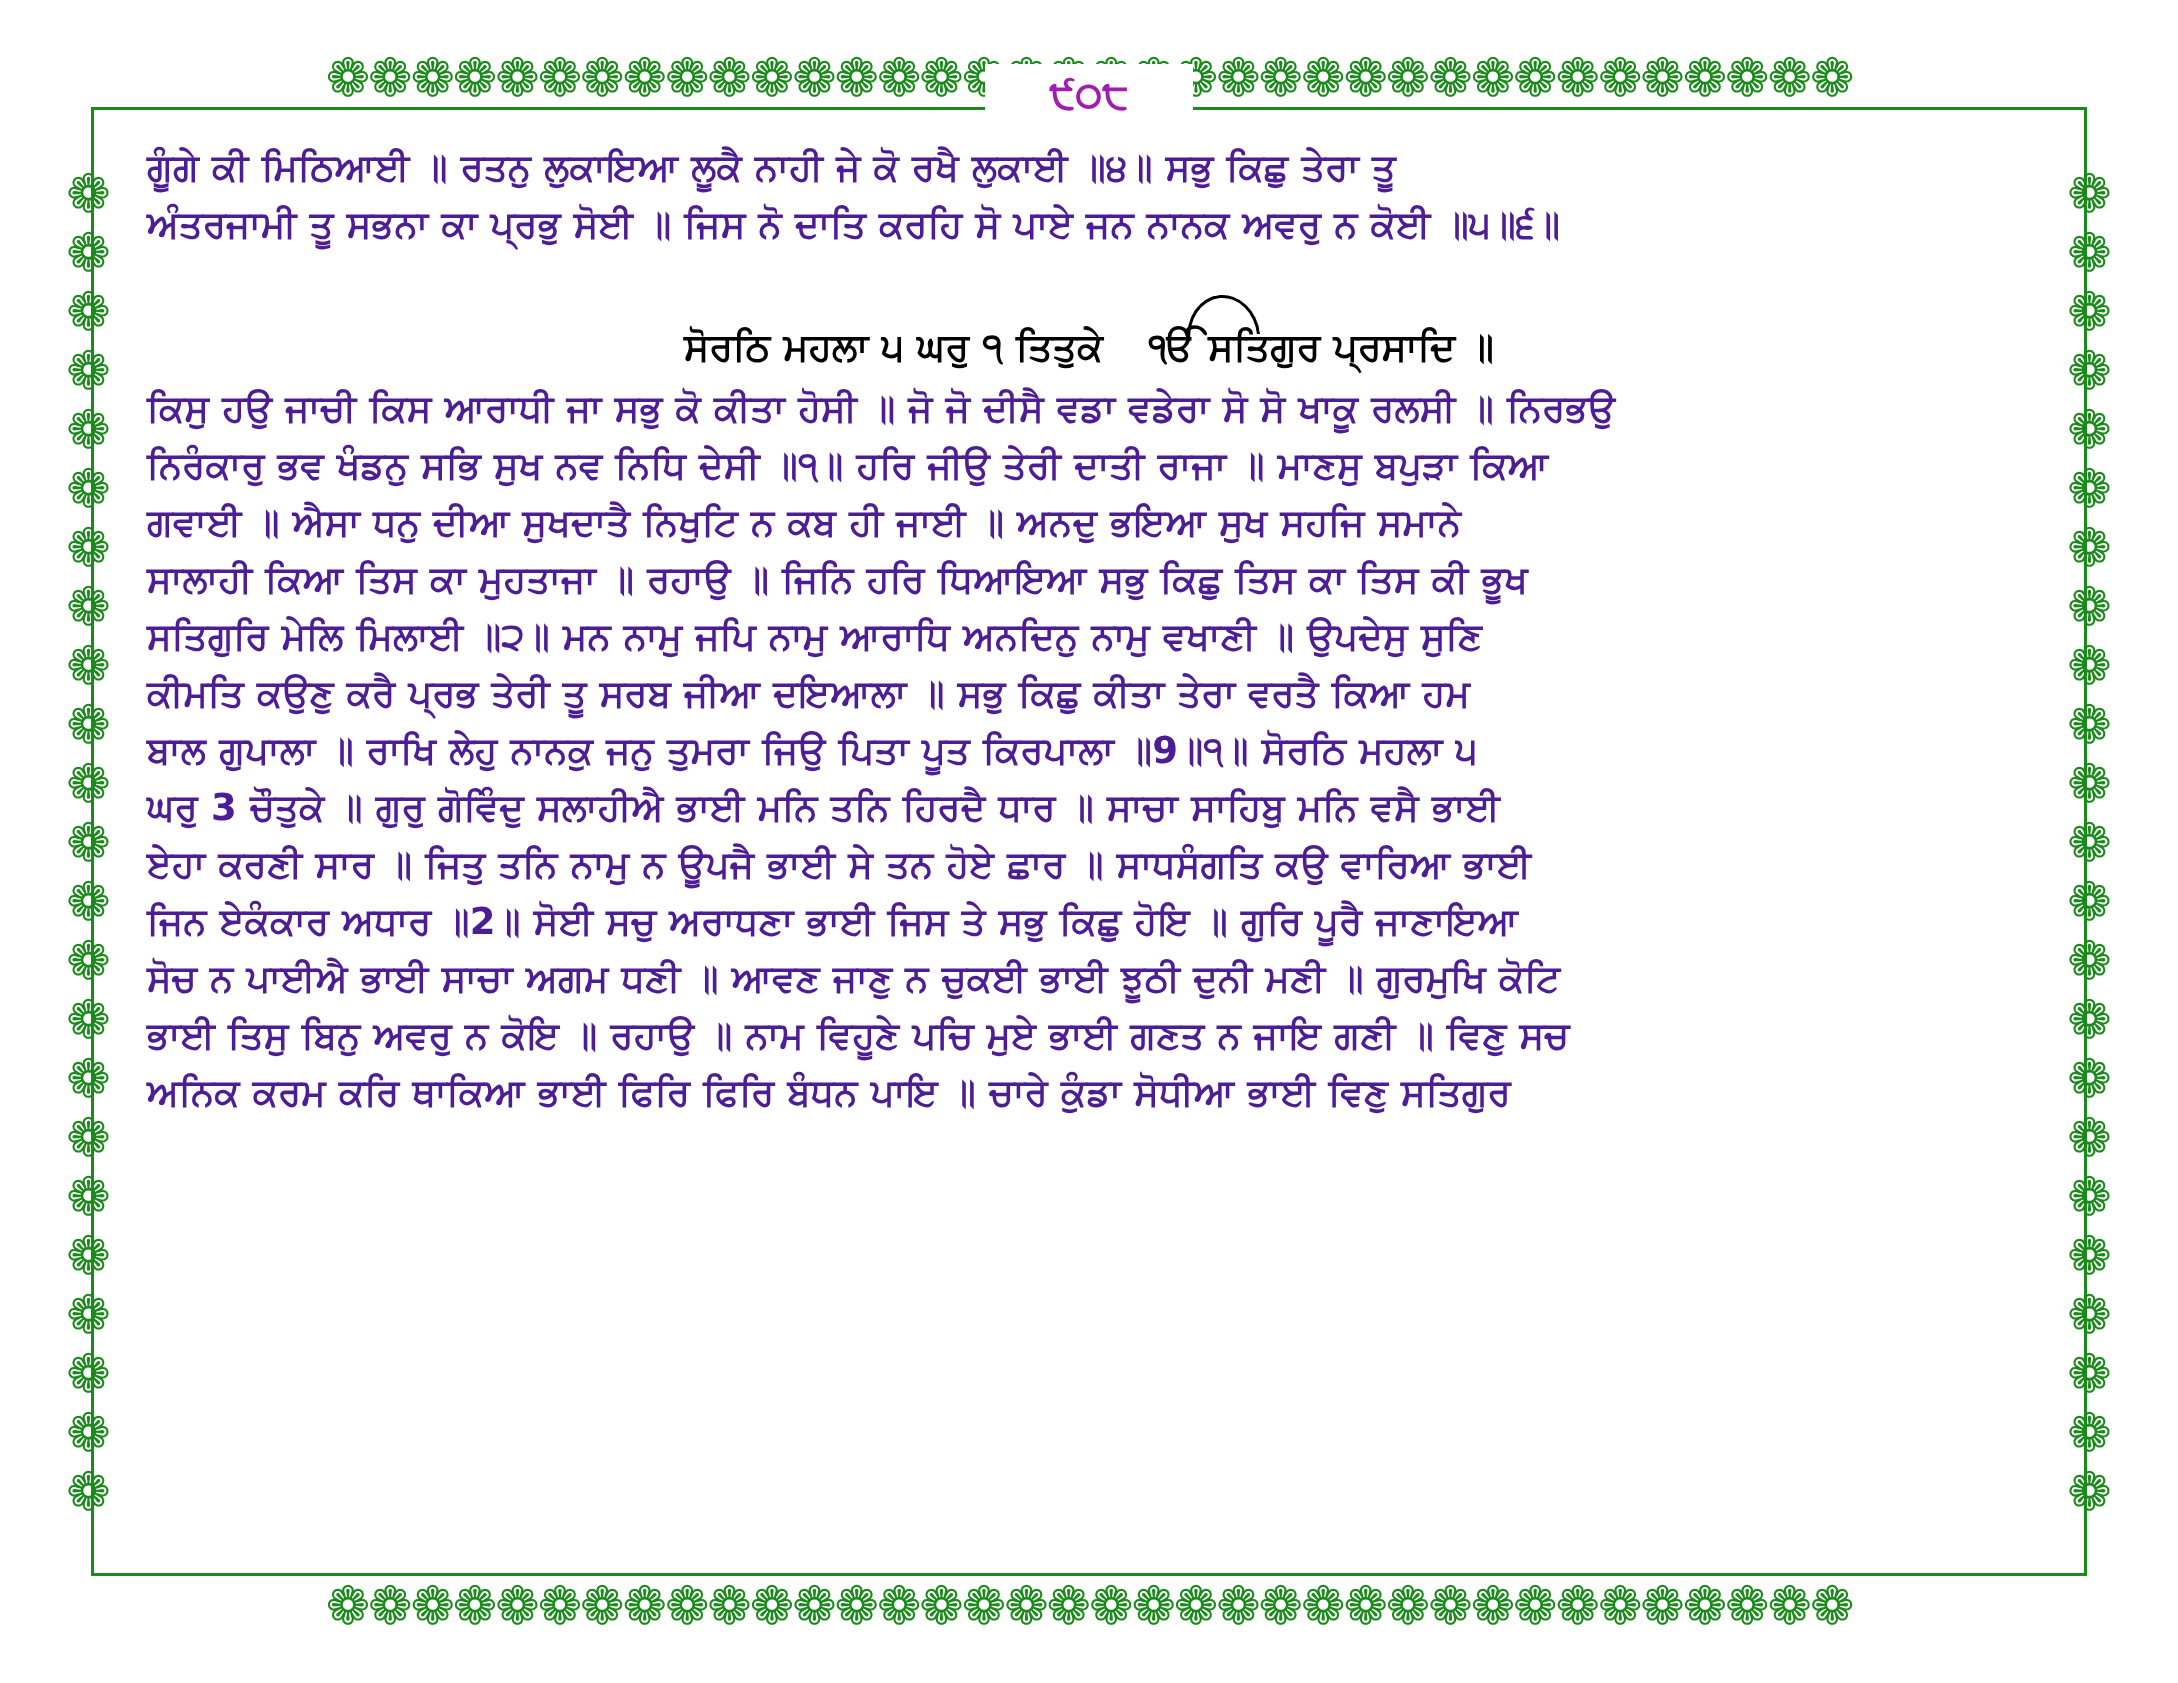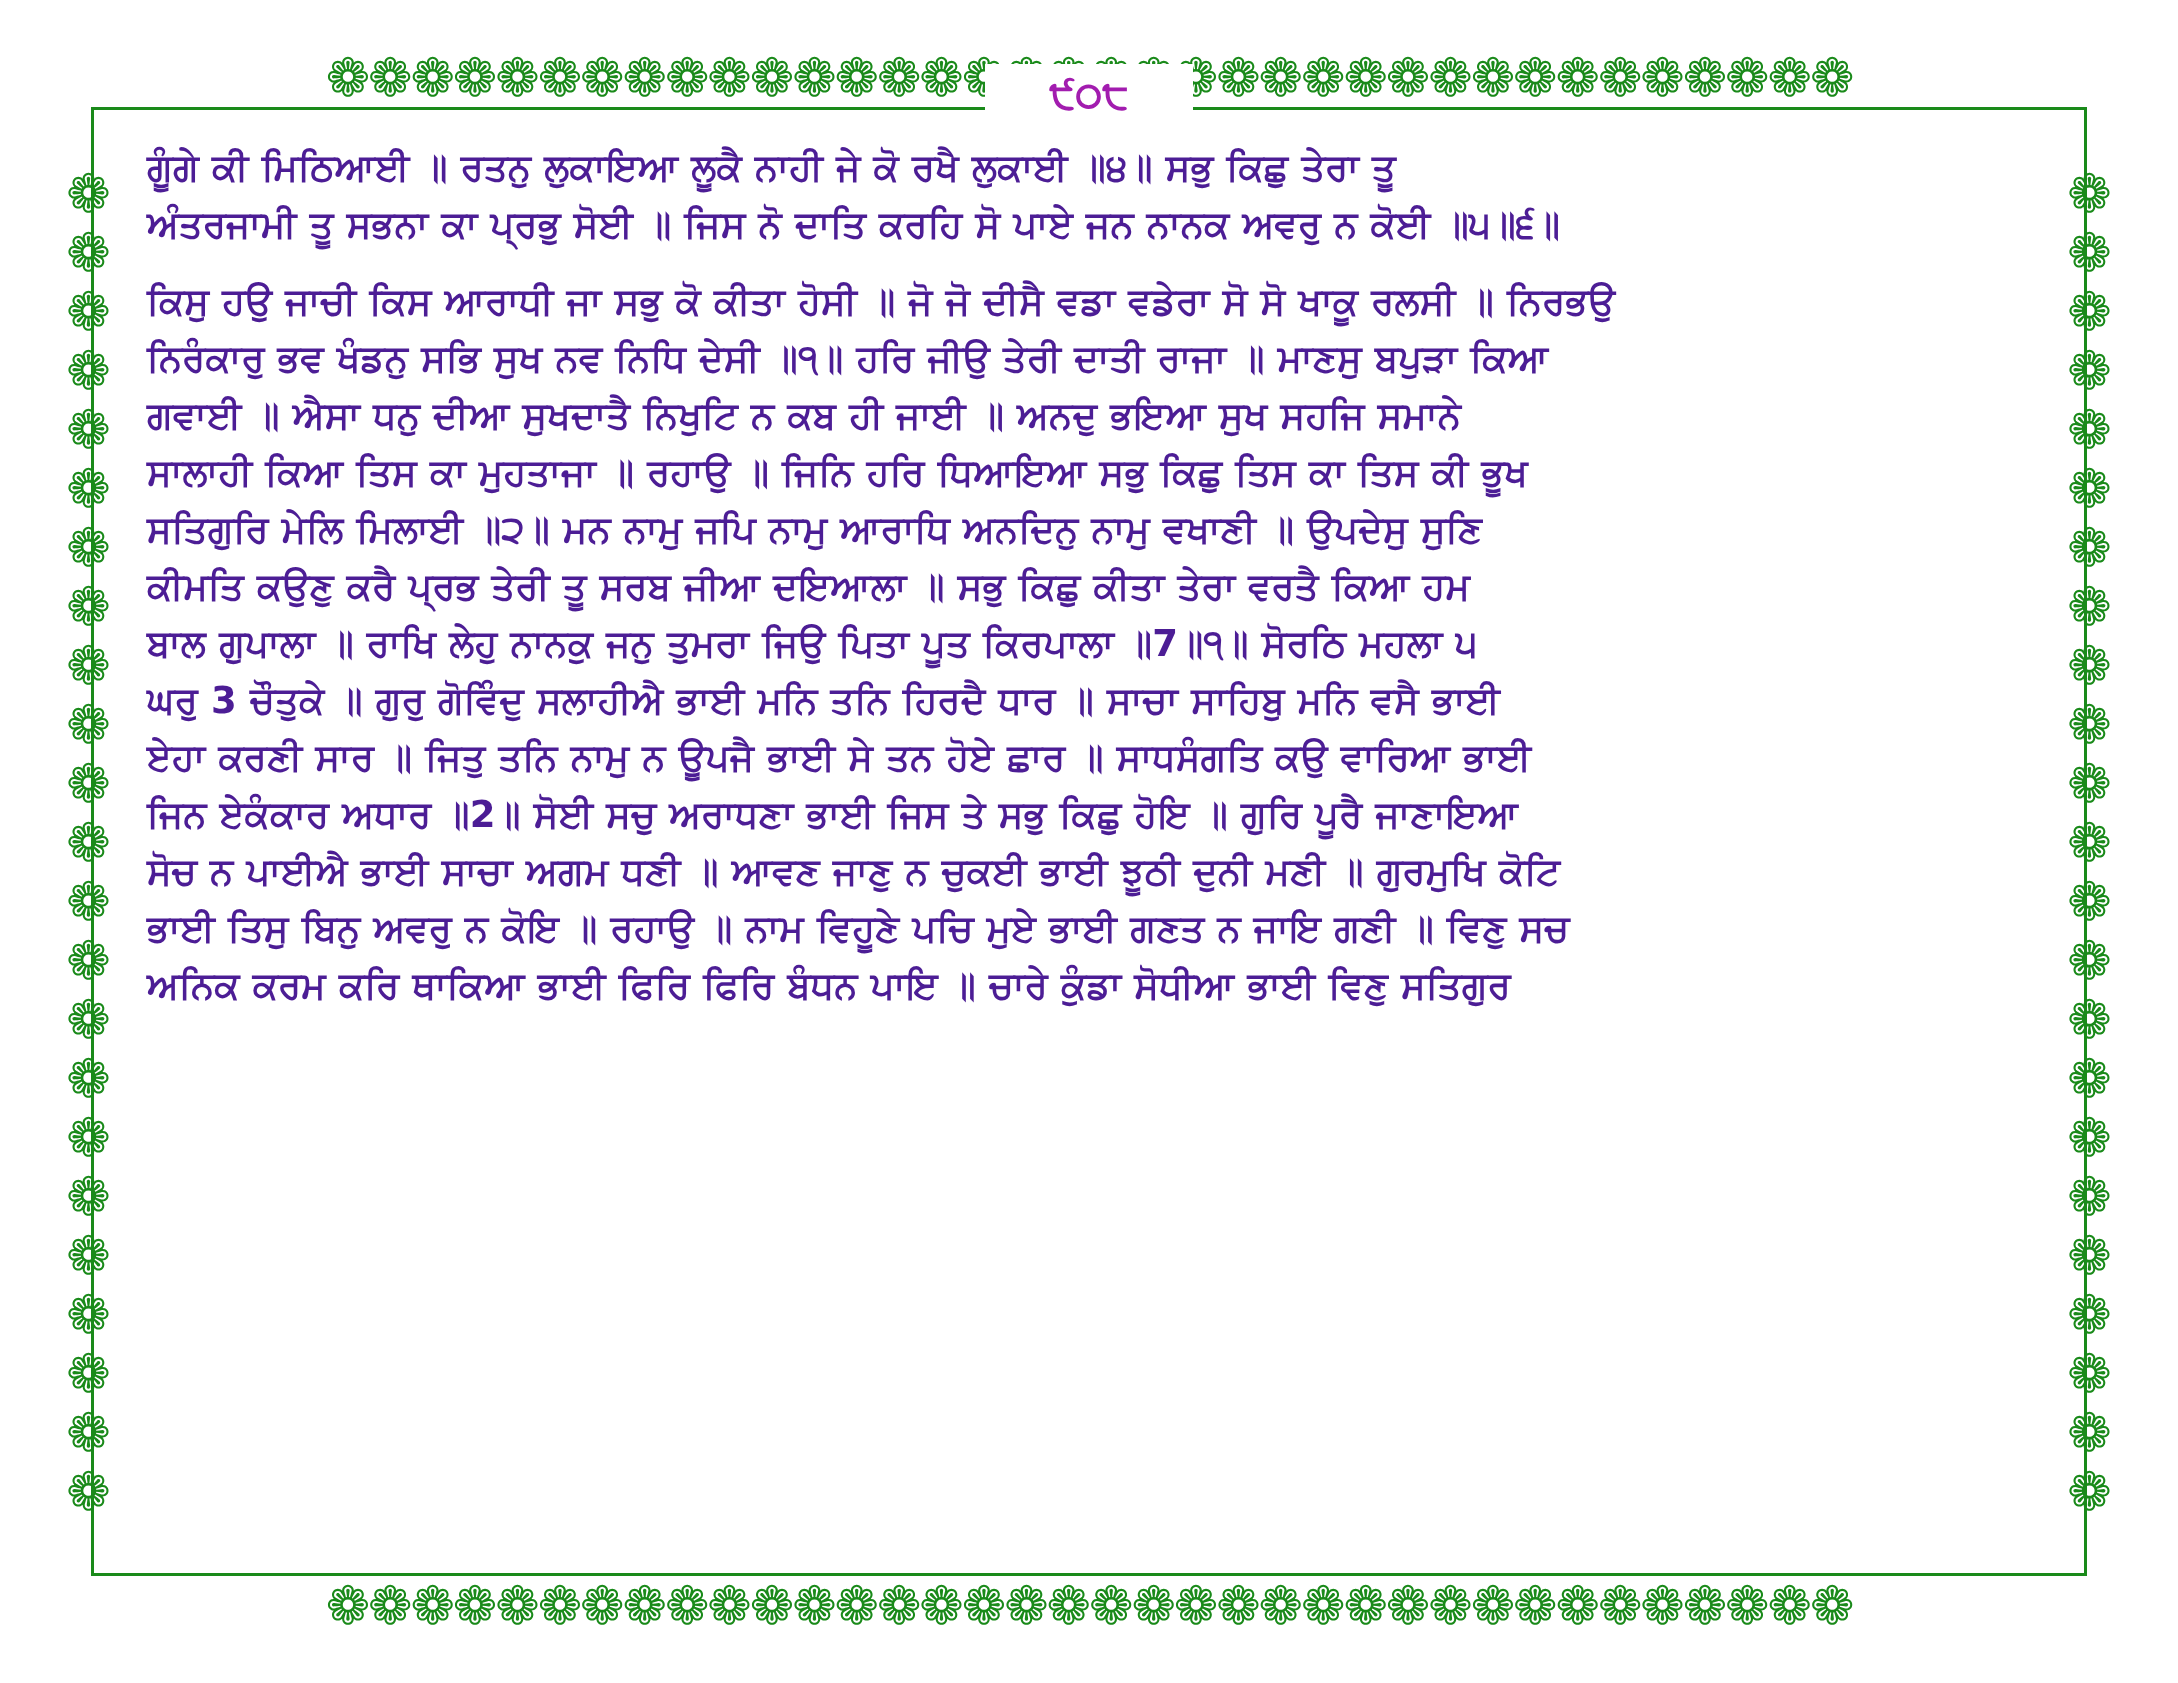--- a/index.html
+++ b/index.html
@@ -171,28 +171,35 @@
 
   <div class="page-number">੯੦੮</div>
 
   <div class="content">
 
     <div class="gurbani-line">ਗੂੰਗੇ ਕੀ ਮਿਠਿਆਈ ॥ ਰਤਨੁ ਲੁਕਾਇਆ ਲੂਕੈ ਨਾਹੀ ਜੇ ਕੋ ਰਖੈ ਲੁਕਾਈ ॥੪॥ ਸਭੁ ਕਿਛੁ ਤੇਰਾ ਤੂ</div>
     <div class="gurbani-line">ਅੰਤਰਜਾਮੀ ਤੂ ਸਭਨਾ ਕਾ ਪ੍ਰਭੁ ਸੋਈ ॥ ਜਿਸ ਨੋ ਦਾਤਿ ਕਰਹਿ ਸੋ ਪਾਏ ਜਨ ਨਾਨਕ ਅਵਰੁ ਨ ਕੋਈ ॥੫॥੬॥</div>
 
     <div class="spacer-small"></div>
 
+    <div class="title-row">
+      <span class="title-text">ਸੋਰਠਿ ਮਹਲਾ ੫ ਘਰੁ ੧ ਤਿਤੁਕੇ</span>
+      <span class="ik-onkar-wrap">
+        <span class="arc"></span>
+        <span class="mool-text">ੴ ਸਤਿਗੁਰ ਪ੍ਰਸਾਦਿ ॥</span>
+      </span>
+    </div>
 
     <div class="gurbani-line">ਕਿਸੁ ਹਉ ਜਾਚੀ ਕਿਸ ਆਰਾਧੀ ਜਾ ਸਭੁ ਕੋ ਕੀਤਾ ਹੋਸੀ ॥ ਜੋ ਜੋ ਦੀਸੈ ਵਡਾ ਵਡੇਰਾ ਸੋ ਸੋ ਖਾਕੂ ਰਲਸੀ ॥ ਨਿਰਭਉ</div>
     <div class="gurbani-line">ਨਿਰੰਕਾਰੁ ਭਵ ਖੰਡਨੁ ਸਭਿ ਸੁਖ ਨਵ ਨਿਧਿ ਦੇਸੀ ॥੧॥ ਹਰਿ ਜੀਉ ਤੇਰੀ ਦਾਤੀ ਰਾਜਾ ॥ ਮਾਣਸੁ ਬਪੁੜਾ ਕਿਆ</div>
     <div class="gurbani-line">ਗਵਾਈ ॥ ਐਸਾ ਧਨੁ ਦੀਆ ਸੁਖਦਾਤੈ ਨਿਖੁਟਿ ਨ ਕਬ ਹੀ ਜਾਈ ॥ ਅਨਦੁ ਭਇਆ ਸੁਖ ਸਹਜਿ ਸਮਾਨੇ</div>
     <div class="gurbani-line">ਸਾਲਾਹੀ ਕਿਆ ਤਿਸ ਕਾ ਮੁਹਤਾਜਾ ॥ ਰਹਾਉ ॥ ਜਿਨਿ ਹਰਿ ਧਿਆਇਆ ਸਭੁ ਕਿਛੁ ਤਿਸ ਕਾ ਤਿਸ ਕੀ ਭੂਖ</div>
     <div class="gurbani-line">ਸਤਿਗੁਰਿ ਮੇਲਿ ਮਿਲਾਈ ॥੨॥ ਮਨ ਨਾਮੁ ਜਪਿ ਨਾਮੁ ਆਰਾਧਿ ਅਨਦਿਨੁ ਨਾਮੁ ਵਖਾਣੀ ॥ ਉਪਦੇਸੁ ਸੁਣਿ</div>
     <div class="gurbani-line">ਕੀਮਤਿ ਕਉਣੁ ਕਰੈ ਪ੍ਰਭ ਤੇਰੀ ਤੂ ਸਰਬ ਜੀਆ ਦਇਆਲਾ ॥ ਸਭੁ ਕਿਛੁ ਕੀਤਾ ਤੇਰਾ ਵਰਤੈ ਕਿਆ ਹਮ</div>
-    <div class="gurbani-line">ਬਾਲ ਗੁਪਾਲਾ ॥ ਰਾਖਿ ਲੇਹੁ ਨਾਨਕੁ ਜਨੁ ਤੁਮਰਾ ਜਿਉ ਪਿਤਾ ਪੂਤ ਕਿਰਪਾਲਾ ॥7॥੧॥ ਸੋਰਠਿ ਮਹਲਾ ੫</div>
+    <div class="gurbani-line">ਬਾਲ ਗੁਪਾਲਾ ॥ ਰਾਖਿ ਲੇਹੁ ਨਾਨਕੁ ਜਨੁ ਤੁਮਰਾ ਜਿਉ ਪਿਤਾ ਪੂਤ ਕਿਰਪਾਲਾ ॥9॥੧॥ ਸੋਰਠਿ ਮਹਲਾ ੫</div>
     <div class="gurbani-line">ਘਰੁ 3 ਚੌਤੁਕੇ ॥ ਗੁਰੁ ਗੋਵਿੰਦੁ ਸਲਾਹੀਐ ਭਾਈ ਮਨਿ ਤਨਿ ਹਿਰਦੈ ਧਾਰ ॥ ਸਾਚਾ ਸਾਹਿਬੁ ਮਨਿ ਵਸੈ ਭਾਈ</div>
     <div class="gurbani-line">ਏਹਾ ਕਰਣੀ ਸਾਰ ॥ ਜਿਤੁ ਤਨਿ ਨਾਮੁ ਨ ਊਪਜੈ ਭਾਈ ਸੇ ਤਨ ਹੋਏ ਛਾਰ ॥ ਸਾਧਸੰਗਤਿ ਕਉ ਵਾਰਿਆ ਭਾਈ</div>
     <div class="gurbani-line">ਜਿਨ ਏਕੰਕਾਰ ਅਧਾਰ ॥2॥ ਸੋਈ ਸਚੁ ਅਰਾਧਣਾ ਭਾਈ ਜਿਸ ਤੇ ਸਭੁ ਕਿਛੁ ਹੋਇ ॥ ਗੁਰਿ ਪੂਰੈ ਜਾਣਾਇਆ</div>
     <div class="gurbani-line">ਸੋਚ ਨ ਪਾਈਐ ਭਾਈ ਸਾਚਾ ਅਗਮ ਧਣੀ ॥ ਆਵਣ ਜਾਣੁ ਨ ਚੁਕਈ ਭਾਈ ਝੂਠੀ ਦੁਨੀ ਮਣੀ ॥ ਗੁਰਮੁਖਿ ਕੋਟਿ</div>
     <div class="gurbani-line">ਭਾਈ ਤਿਸੁ ਬਿਨੁ ਅਵਰੁ ਨ ਕੋਇ ॥ ਰਹਾਉ ॥ ਨਾਮ ਵਿਹੂਣੇ ਪਚਿ ਮੁਏ ਭਾਈ ਗਣਤ ਨ ਜਾਇ ਗਣੀ ॥ ਵਿਣੁ ਸਚ</div>
     <div class="gurbani-line">ਅਨਿਕ ਕਰਮ ਕਰਿ ਥਾਕਿਆ ਭਾਈ ਫਿਰਿ ਫਿਰਿ ਬੰਧਨ ਪਾਇ ॥ ਚਾਰੇ ਕੁੰਡਾ ਸੋਧੀਆ ਭਾਈ ਵਿਣੁ ਸਤਿਗੁਰ</div>
 
   </div>
 </div>
 

